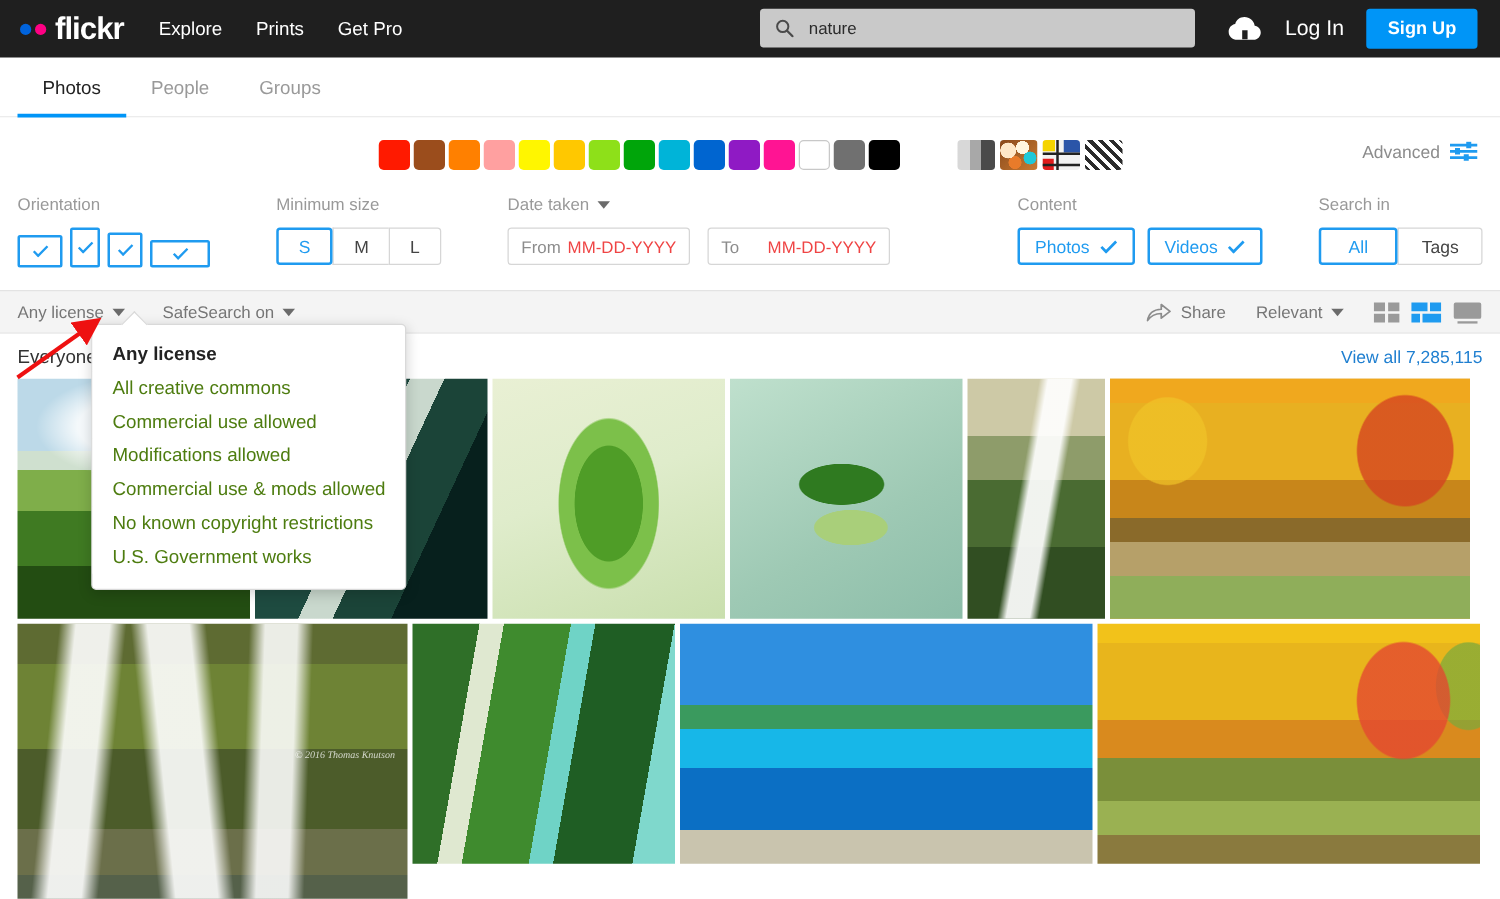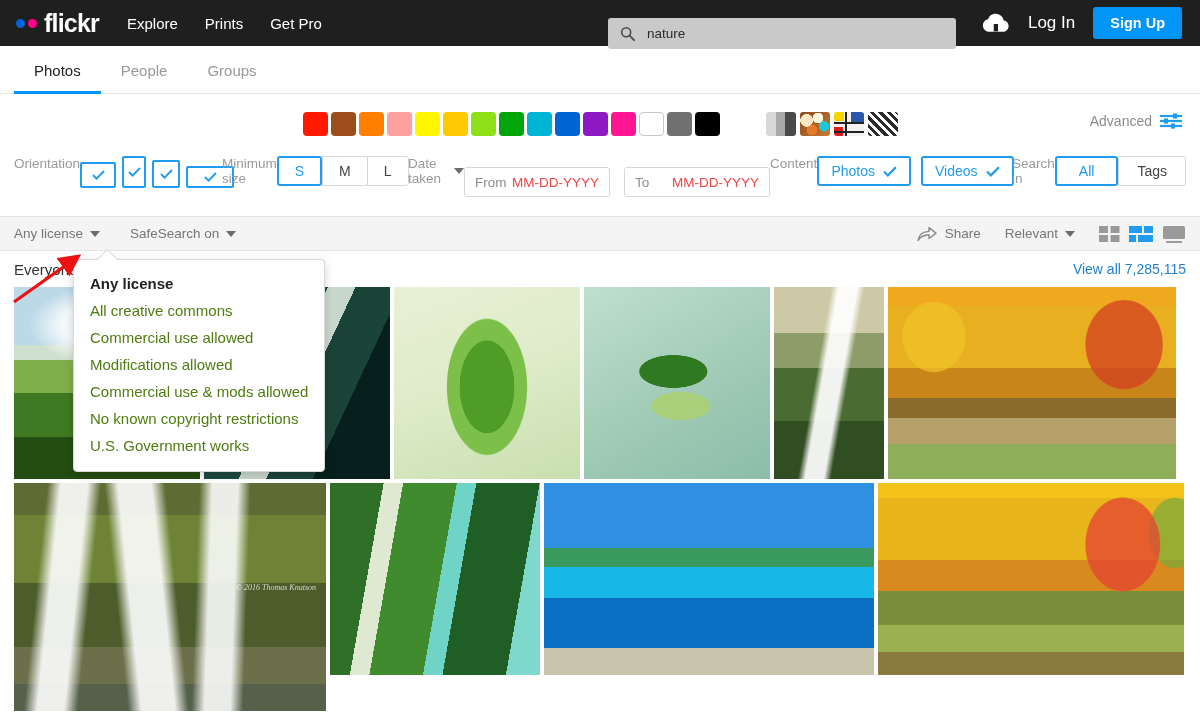--- a/index.html
+++ b/index.html
@@ -28,21 +28,21 @@
   .logo-word {
     color: #fff; font-size: 25px; font-weight: bold;
     letter-spacing: -0.8px; line-height: 1;
   }
   .nav-links { display: flex; gap: 27px; }
   .nav-link {
     color: #fff; font-size: 15px; text-decoration: none;
     cursor: pointer; white-space: nowrap;
   }
   .search-wrap {
-    position: absolute; left: 608px; top: 18px;
+    position: absolute; left: 608px; top: 7px;
     width: 348px; height: 31px;
   }
   .search-box {
     width: 100%; height: 100%;
     background: #c9c9c9; border-radius: 3px;
     display: flex; align-items: center; padding-left: 12px;
   }
   .search-icon { width: 15px; height: 15px; flex: none; margin-right: 12px; }
   .search-value { font-size: 13.5px; color: #2b2b2b; }
   .right-group {
@@ -104,21 +104,21 @@
   .advanced {
     position: absolute; right: 18px; top: 5px;
     display: flex; align-items: center; gap: 8px; cursor: pointer; margin-left: 48px;
   }
   .advanced-label { font-size: 14px; color: #8c8c8c; }
 
   .filters {
     display: flex; align-items: flex-start;
     padding: 16px 14px 18px 14px; position: relative; min-height: 76px;
   }
-  .fgroup { display: flex; flex-direction: row; }
+  .fgroup { display: flex; flex-direction: column; }
   .fgroup-label { font-size: 13.5px; color: #999; margin-bottom: 11px; }
   .fgroup-label.withcaret { display: flex; align-items: center; gap: 7px; cursor: pointer; }
 
   .orient-boxes { display: flex; align-items: flex-end; gap: 6px; }
   .obox {
     border: 2px solid #1f9bf0; border-radius: 2px;
     display: flex; align-items: center; justify-content: center;
     background: #fff; cursor: pointer;
   }
   .obox.landscape { width: 36px; height: 26px; }

